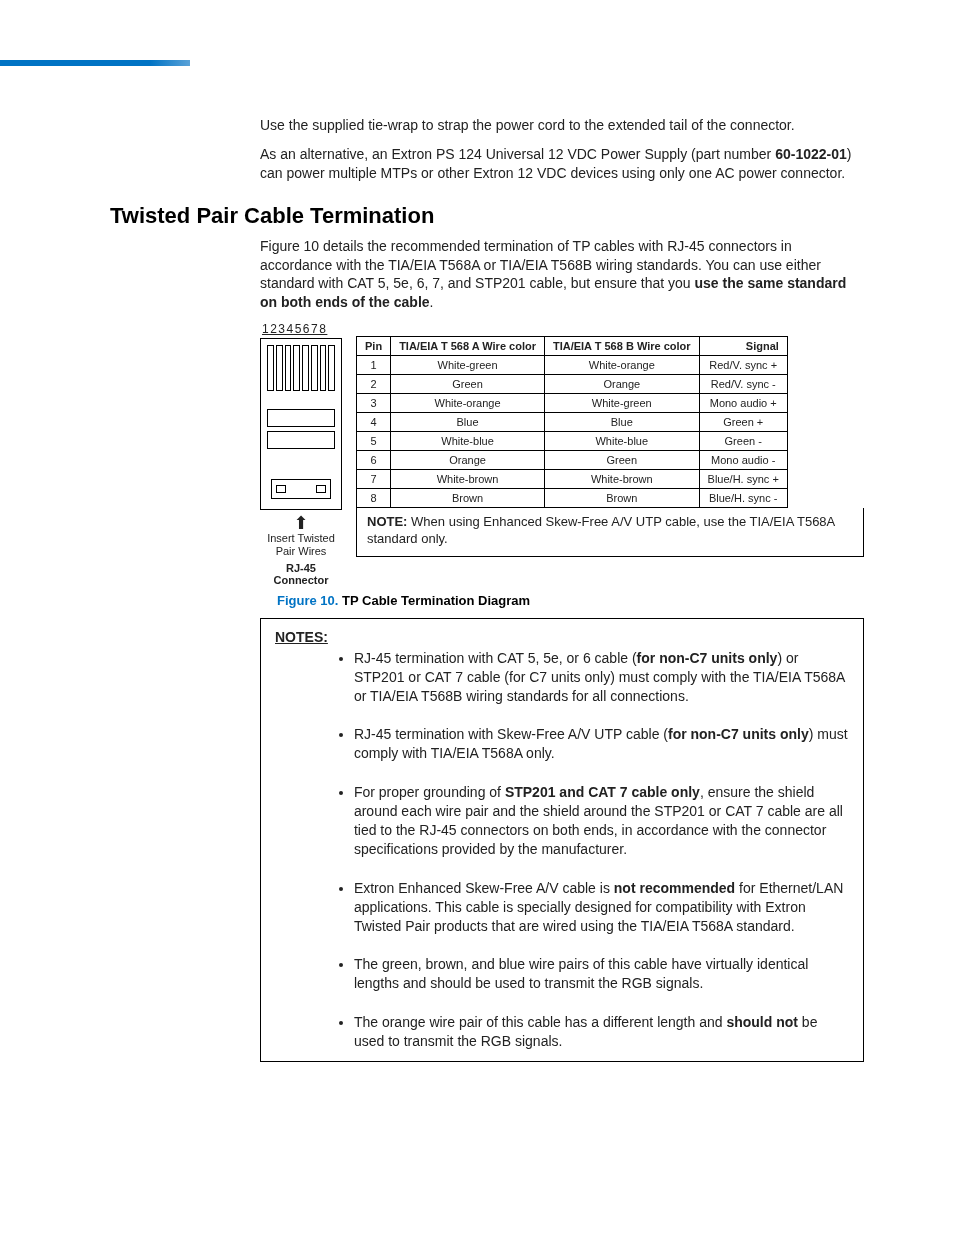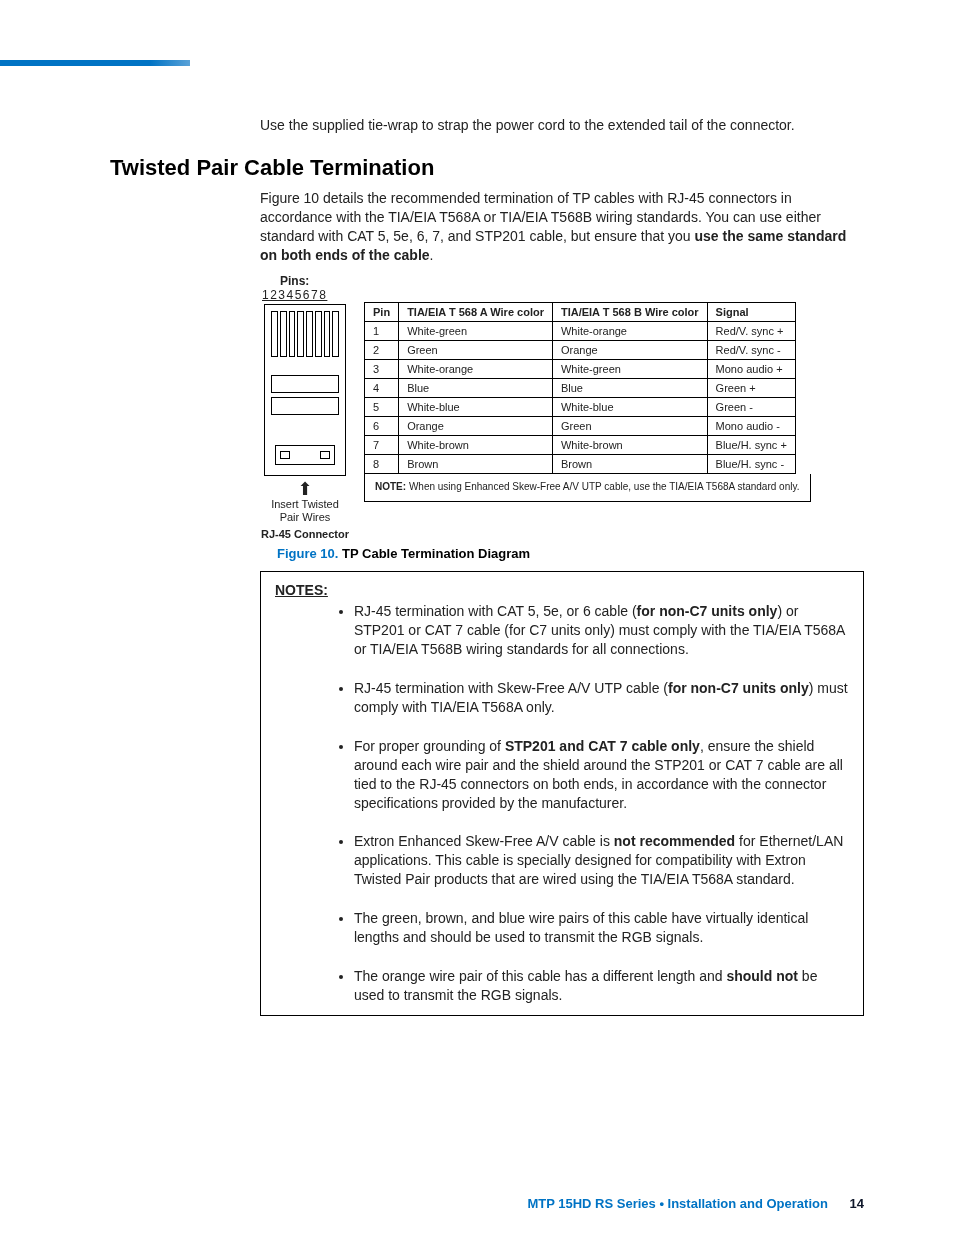--- a/index.html
+++ b/index.html
@@ -91,36 +91,36 @@
   .conn-text1 { font-size: 11px; line-height: 1.15; }
   .conn-text2 { font-size: 11px; font-weight: bold; line-height: 1.15; margin-top:4px;}
 
   .wire-table {
     border-collapse: collapse;
     font-size: 11px;
   }
   .wire-table th, .wire-table td {
     border: 1px solid #000;
     padding: 3px 8px;
+    text-align: center;
+    white-space: nowrap;
+  }
+  .wire-table th {
+    font-weight: bold;
+    text-align: right;
+    font-size: 11px;
+  }
+  .wire-table .pin-col { }
+
+  .table-note-box {
+    border: 1px solid #000;
+    border-top: none;
+    font-size: 13px;
+    padding: 6px 10px 8px 10px;
     text-align: left;
-    white-space: nowrap;
-  }
-  .wire-table th {
-    font-weight: bold;
-    text-align: left;
-    font-size: 11px;
-  }
-  .wire-table .pin-col { }
-
-  .table-note-box {
-    border: 1px solid #000;
-    border-top: none;
-    font-size: 10px;
-    padding: 6px 10px 8px 10px;
-    text-align: right;
     line-height: 1.3;
   }
   .table-note-box .nlabel { font-weight: bold; }
 
   .fig-caption {
     color: #0073c4;
     font-weight: bold;
     font-size: 13px;
     margin-top: 6px;
     margin-left: 17px;
@@ -166,29 +166,31 @@
 </style>
 </head>
 <body>
 
 <div class="top-band"></div>
 
 <div class="content">
 
   <p class="para">Use the supplied tie-wrap to strap the power cord to the extended tail of the connector.</p>
 
+  <p class="para">
+    <span>As an alternative, an Extron PS 124 Universal 12 VDC Power Supply (part number </span><span class="bold">60-1022-01</span><span>) can power multiple MTPs or other Extron 12 VDC devices using only one AC power connector.</span>
+  </p>
 
   <h2 class="section-title">Twisted Pair Cable Termination</h2>
 
   <p class="para">
     <span>Figure 10 details the recommended termination of TP cables with RJ-45 connectors in accordance with the TIA/EIA T568A or TIA/EIA T568B wiring standards. You can use either standard with CAT 5, 5e, 6, 7, and STP201 cable, but ensure that you </span><span class="bold">use the same standard on both ends of the cable</span><span>.</span>
   </p>
 
   <div class="figure-area">
-    <div class="pins-label">Pins:</div>
     <div class="pins-nums">12345678</div>
 
     <div class="fig-row">
 
       <div class="connector-col">
         <div class="connector-box">
           <div class="pin-slots">
             <span></span>
               <span></span>
               <span></span>

